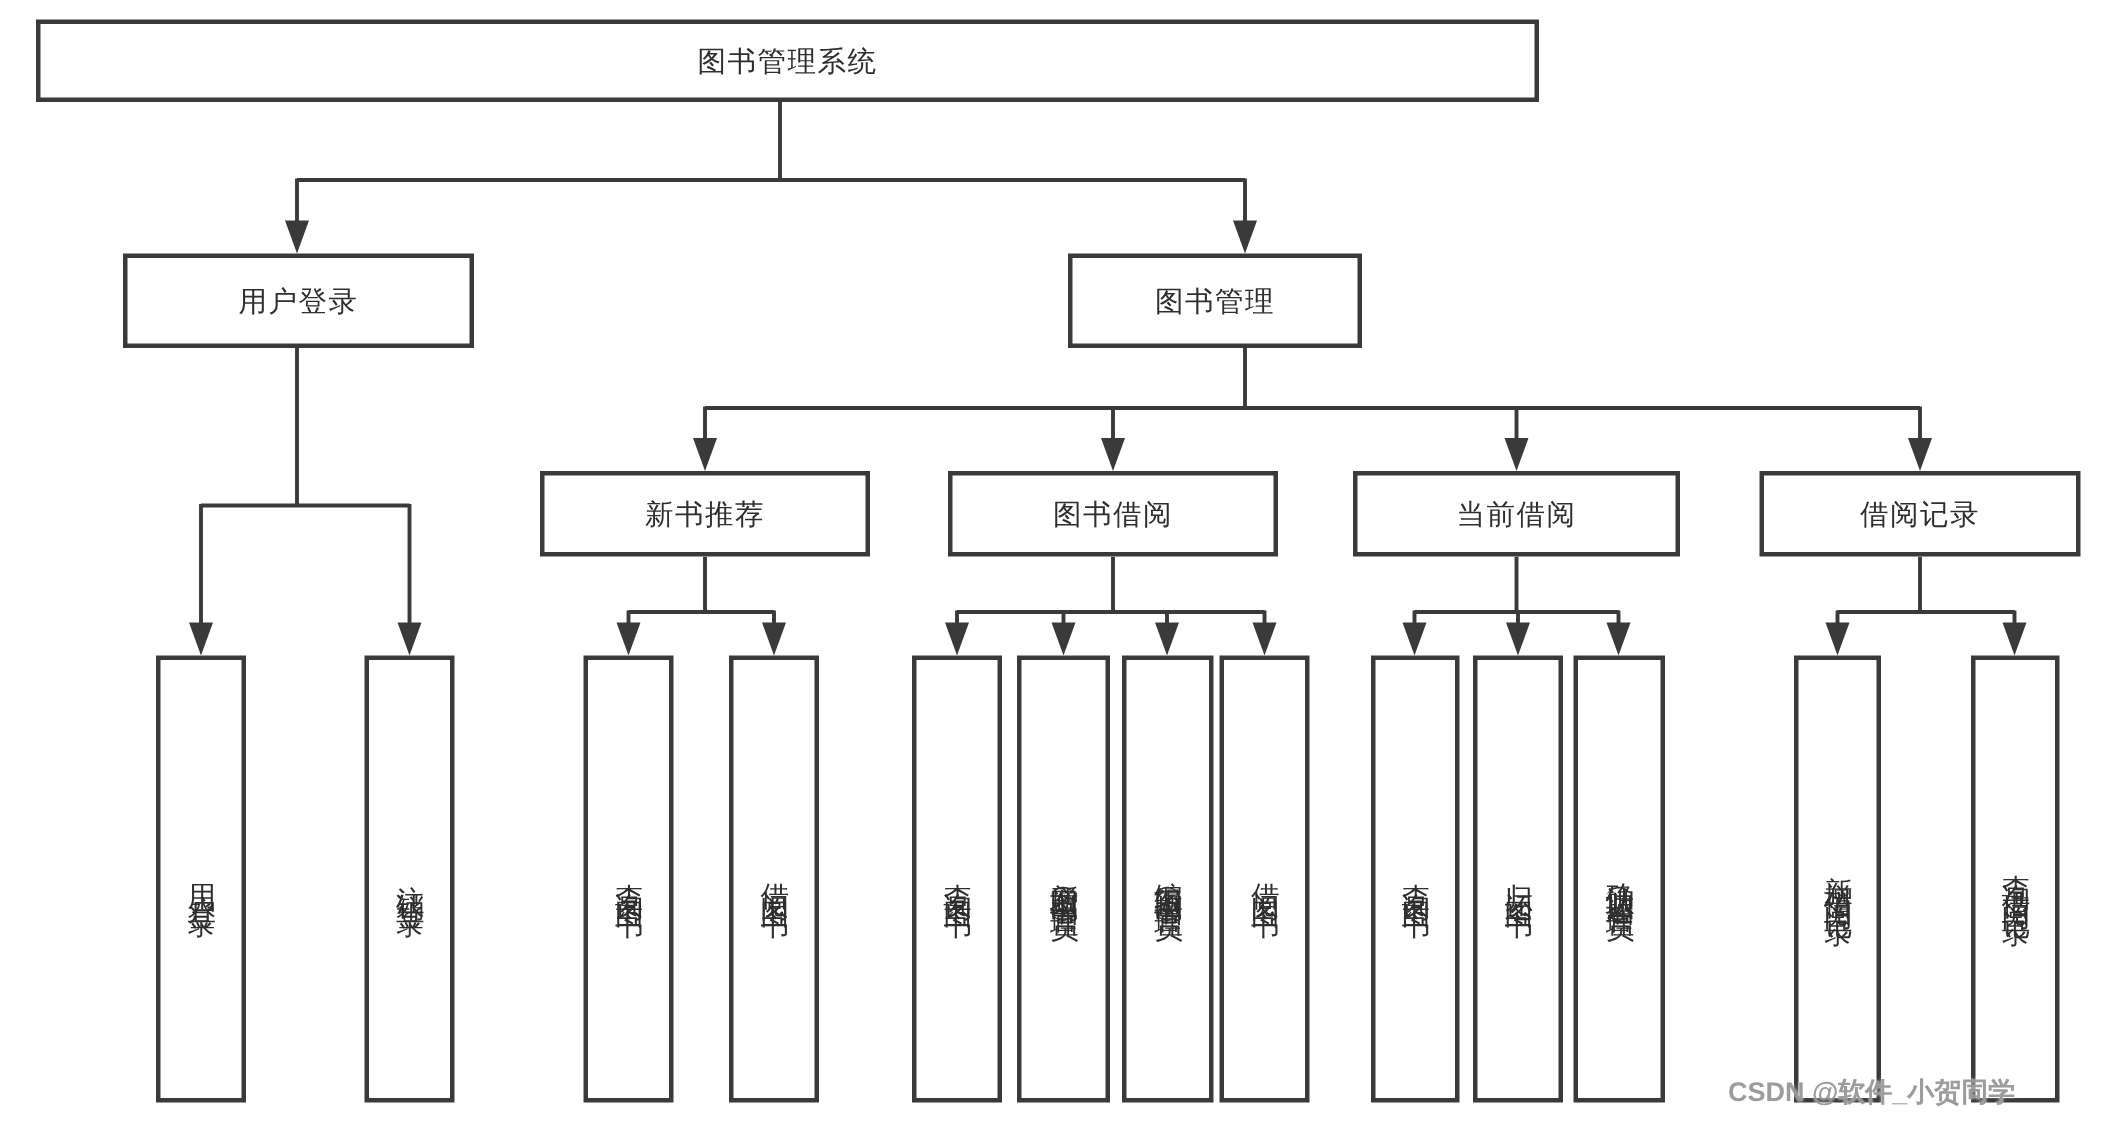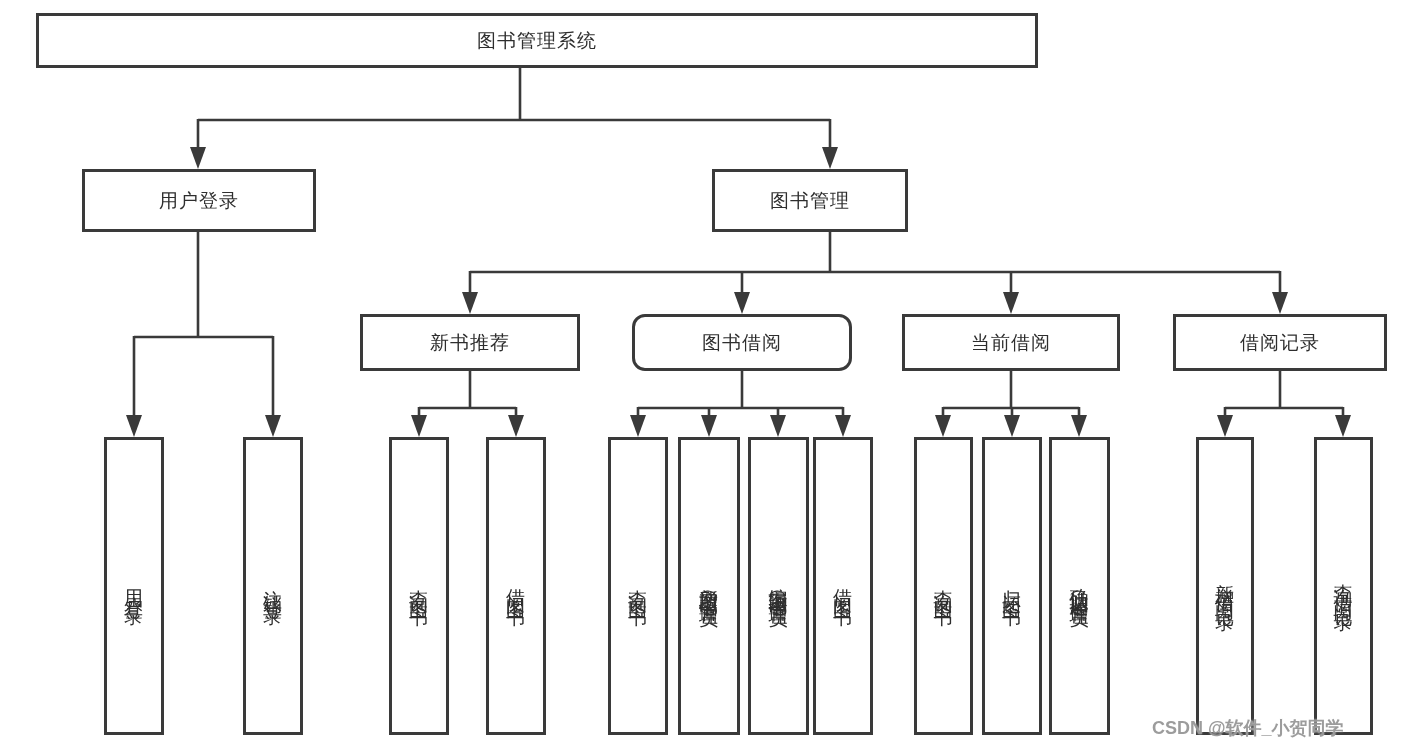--- a/index.html
+++ b/index.html
@@ -135,35 +135,35 @@
     <g>
       <line x1="1280" y1="371" x2="1280" y2="408"></line>
       <line x1="1225" y1="408" x2="1343" y2="408"></line>
       <line x1="1225" y1="407" x2="1225" y2="418"></line>
       <line x1="1343" y1="407" x2="1343" y2="418"></line>
       <polygon points="1217,415 1233,415 1225,437"></polygon>
       <polygon points="1335,415 1351,415 1343,437"></polygon>
     </g>
   </svg>
 
-  <div class="node hbox root" style="left:36px; top:13px; width:1002px; height:55px;">
+  <div class="node hbox root" style="left:24px; top:13px; width:1002px; height:55px;">
     <span>图书管理系统</span>
   </div>
 
   <div class="node hbox" style="left:82px; top:169px; width:234px; height:63px;">
     <span>用户登录</span>
   </div>
   <div class="node hbox" style="left:712px; top:169px; width:196px; height:63px;">
     <span>图书管理</span>
   </div>
 
   <div class="node hbox" style="left:360px; top:314px; width:220px; height:57px;align-items:center;">
     <span>新书推荐</span>
   </div>
-  <div class="node hbox" style="left:632px; top:314px; width:220px; height:57px;border-radius:13px;">
+  <div class="node hbox" style="left:632px; top:314px; width:220px; height:57px;">
     <span>图书借阅</span>
   </div>
   <div class="node hbox" style="left:1173px; top:314px; width:214px; height:57px;">
     <span>借阅记录</span>
   </div>
   <div class="node hbox" style="left:902px; top:314px; width:218px; height:57px;">
     <span>当前借阅</span>
   </div>
 
   <div class="node vbox" style="left:104px; top:437px; width:60px; height:298px;">

